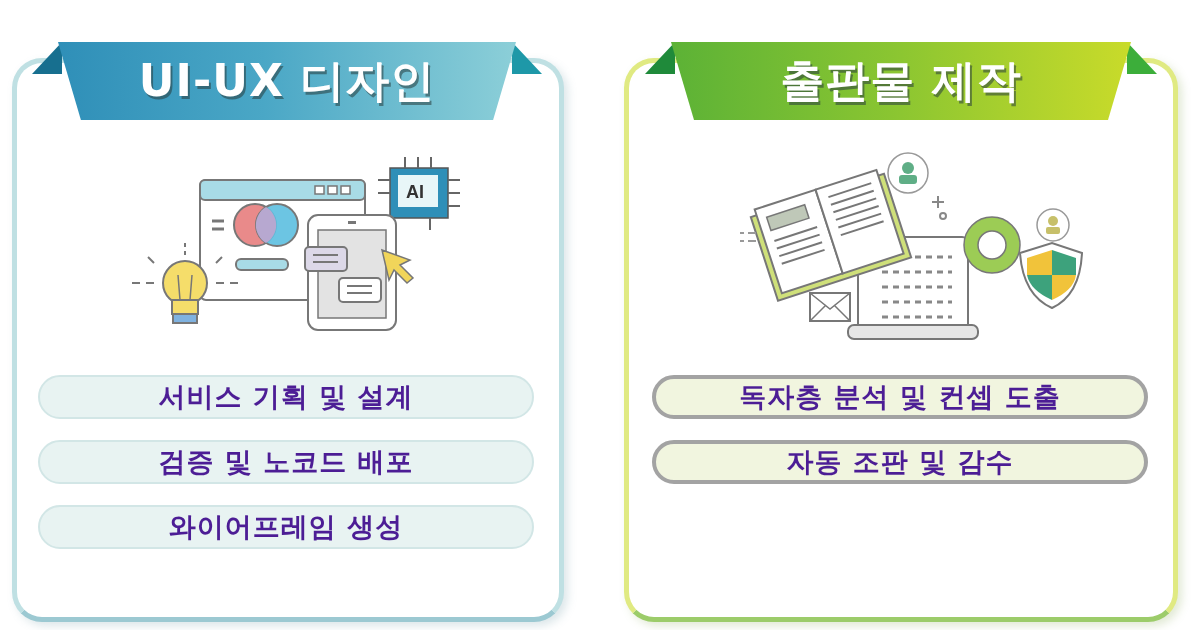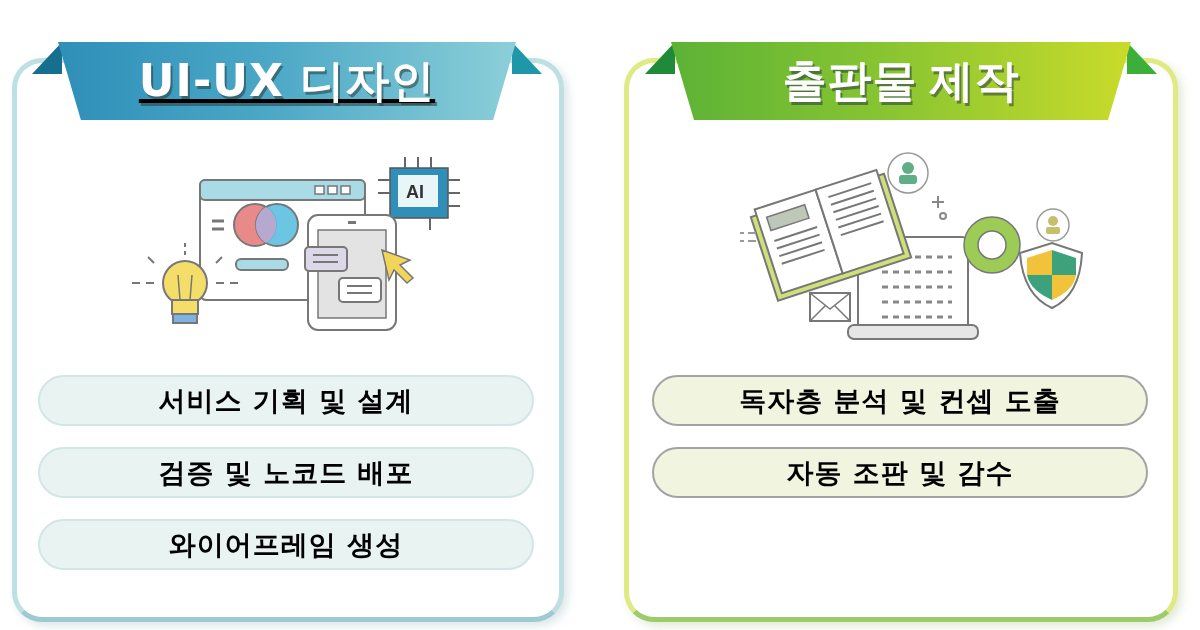--- a/index.html
+++ b/index.html
@@ -28,22 +28,22 @@
 
   .ribbon-wrap { position: absolute; top: 42px; height: 80px; }
   .ribbon-wrap.left { left: 32px; width: 510px; }
   .ribbon-wrap.right { left: 645px; width: 512px; }
 
   .ribbon {
     position: absolute; left: 26px; right: 26px; top: 0; height: 78px;
     clip-path: polygon(0 0, 100% 0, 95% 100%, 5% 100%);
     display: flex; align-items: center; justify-content: center;
   }
-  .ribbon-wrap.left .ribbon { background: linear-gradient(90deg, #2f8fb8 0%, #4aa7c6 45%, #8ccfd8 100%); text-decoration: underline; }
-  .ribbon-wrap.right .ribbon { background: linear-gradient(90deg, #5cb236 0%, #8cc631 50%, #c9db2a 100%); font-family: Liberation Serif, serif; }
+  .ribbon-wrap.left .ribbon { background: linear-gradient(90deg, #2f8fb8 0%, #4aa7c6 45%, #8ccfd8 100%); }
+  .ribbon-wrap.right .ribbon { background: linear-gradient(90deg, #5cb236 0%, #8cc631 50%, #c9db2a 100%); }
 
   .fold { position: absolute; top: 0; width: 30px; height: 32px; }
   .fold.l { left: 0; clip-path: polygon(100% 0, 100% 100%, 0 100%); }
   .fold.r { right: 0; clip-path: polygon(0 0, 100% 100%, 0 100%); }
   .ribbon-wrap.left .fold.l { background: #176f8f; }
   .ribbon-wrap.left .fold.r { background: #1e98a8; }
   .ribbon-wrap.right .fold.l { background: #1f8a3a; }
   .ribbon-wrap.right .fold.r { background: #3cae3a; }
 
   .ribbon-title {
@@ -53,27 +53,27 @@
 
   .illus { position: absolute; }
   .illus.left { left: 110px; top: 145px; width: 360px; height: 195px; }
   .illus.right { left: 730px; top: 145px; width: 370px; height: 200px; }
 
   .items { position: absolute; display: flex; flex-direction: column; gap: 21px; }
   .items.left { left: 38px; top: 375px; width: 496px; }
   .items.right { left: 652px; top: 375px; width: 496px; }
 
   .item {
-    height: 51px; border-radius: 26px;
+    height: 44px; border-radius: 26px;
     display: flex; align-items: center; justify-content: center;
-    font-size: 27px; font-weight: bold; color: #000000;
+    font-size: 27px; font-weight: bold; color: #4c1d95;
     letter-spacing: 1px;
   }
   .items.left .item { background: #e8f3f2; border: 2px solid #d2e6e6; }
-  .items.right .item { background: #f1f5df; border: 2px solid #a3a3a3; }
+  .items.right .item { background: #f1f5df; border: 4px solid #a3a3a3; }
 </style>
 </head>
 <body>
 
 <div class="panel left"></div>
 <div class="ribbon-wrap left">
   <div class="fold l"></div>
   <div class="fold r"></div>
   <div class="ribbon">
     <span class="ribbon-title">UI-UX 디자인</span>

